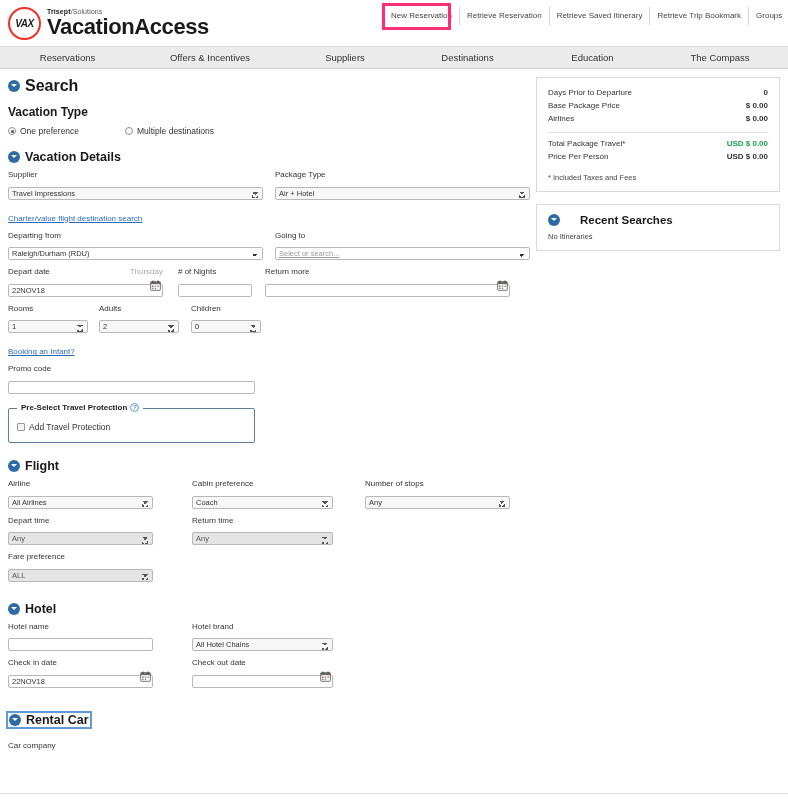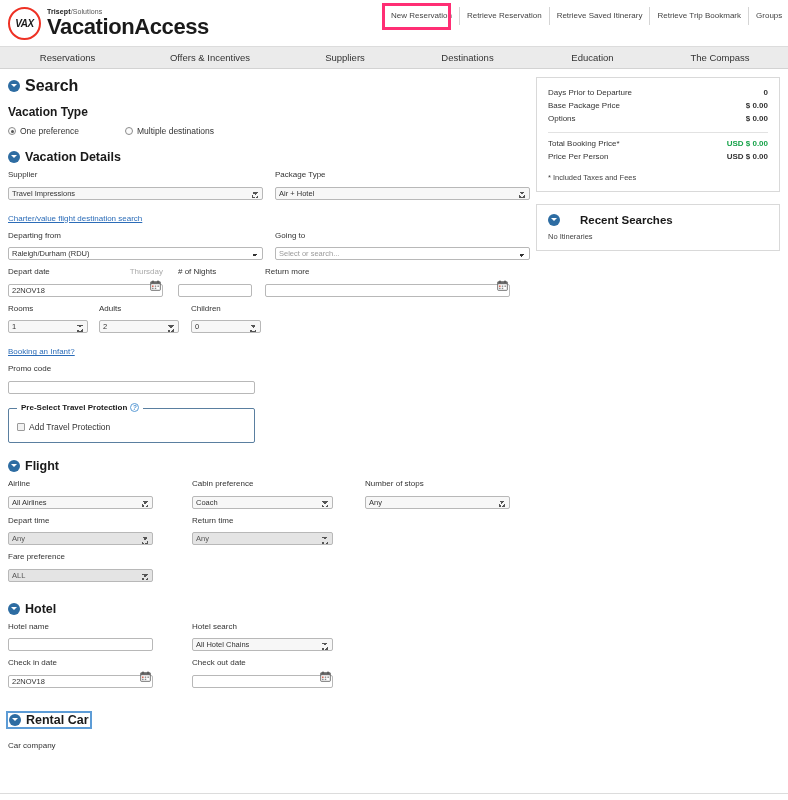--- a/index.html
+++ b/index.html
@@ -197,21 +197,21 @@
     background-color: #e4e4e4;
     color: #555;
   }
   select.ctl.single-caret {
     background-image: linear-gradient(45deg, transparent 50%, #333 50%),
                       linear-gradient(135deg, #333 50%, transparent 50%);
     background-position: calc(100% - 7px) 6px, calc(100% - 4.5px) 6px;
     background-size: 3px 3px, 3px 3px;
     background-repeat: no-repeat;
   }
-  select.ctl.placeholder { color: #9b9b9b; }
+  select.ctl.placeholder { color: #9b9b9b; text-decoration: underline; }
   input.ctl::placeholder { color: #9b9b9b; }
 
   .date-wrap { position: relative; width: 100%; }
   .date-wrap input.ctl { padding-right: 14px; }
   .cal-icon {
     position: absolute;
     right: 2px; top: 1px;
     width: 11px; height: 11px;
     pointer-events: none;
   }
@@ -567,21 +567,21 @@
       <span class="chev-circle"></span>
       <span class="sec-title-md">Hotel</span>
     </div>
 
     <div class="row">
       <div style="width:145px;">
         <label class="fld-label">Hotel name</label>
         <input class="ctl" type="text" value="" style="">
       </div>
       <div style="width:141px; margin-left:39px;">
-        <label class="fld-label">Hotel search</label>
+        <label class="fld-label">Hotel brand</label>
         <select class="ctl gradient">
           <option>All Hotel Chains</option>
         </select>
       </div>
     </div>
 
     <div class="row">
       <div style="width:145px;">
         <label class="fld-label">Check in date</label>
         <div class="date-wrap">
@@ -645,28 +645,28 @@
     <div class="panel">
       <div class="price-row">
         <span>Days Prior to Departure</span>
         <span class="val">0</span>
       </div>
       <div class="price-row">
         <span>Base Package Price</span>
         <span class="val">$ 0.00</span>
       </div>
       <div class="price-row">
-        <span>Options</span>
+        <span>Airlines</span>
         <span class="val">$ 0.00</span>
       </div>
 
       <div class="price-sep"></div>
 
       <div class="price-row">
-        <span>Total Booking Price*</span>
+        <span>Total Package Travel*</span>
         <span class="price-green">USD $ 0.00</span>
       </div>
       <div class="price-row">
         <span>Price Per Person</span>
         <span class="val">USD $ 0.00</span>
       </div>
 
       <div class="fine-note">* Included Taxes and Fees</div>
     </div>
 

